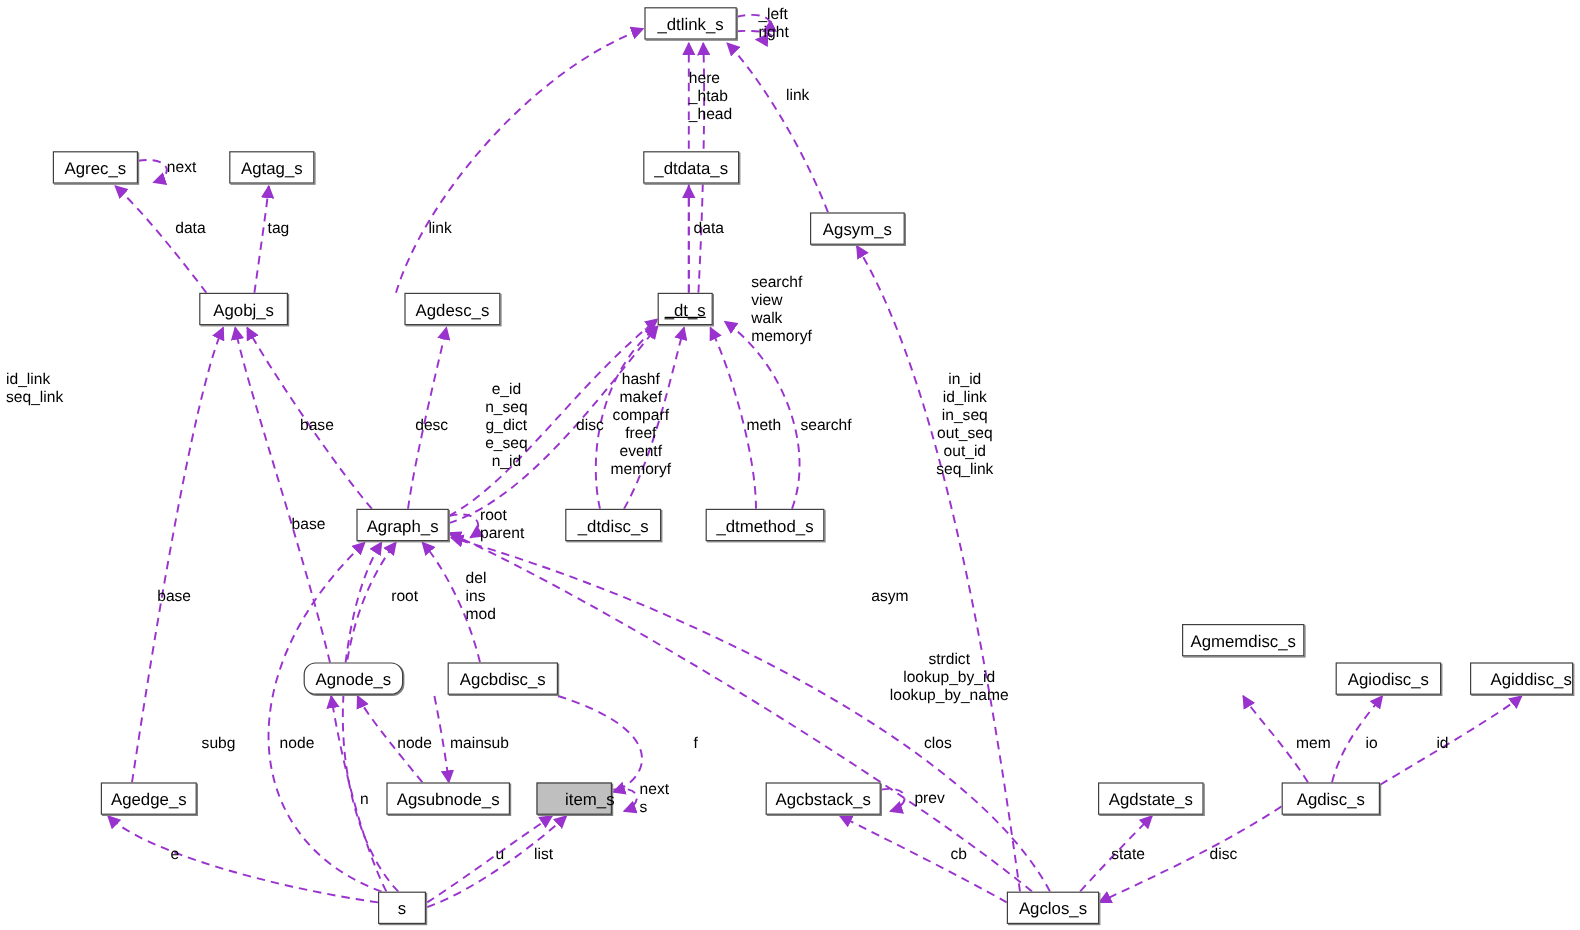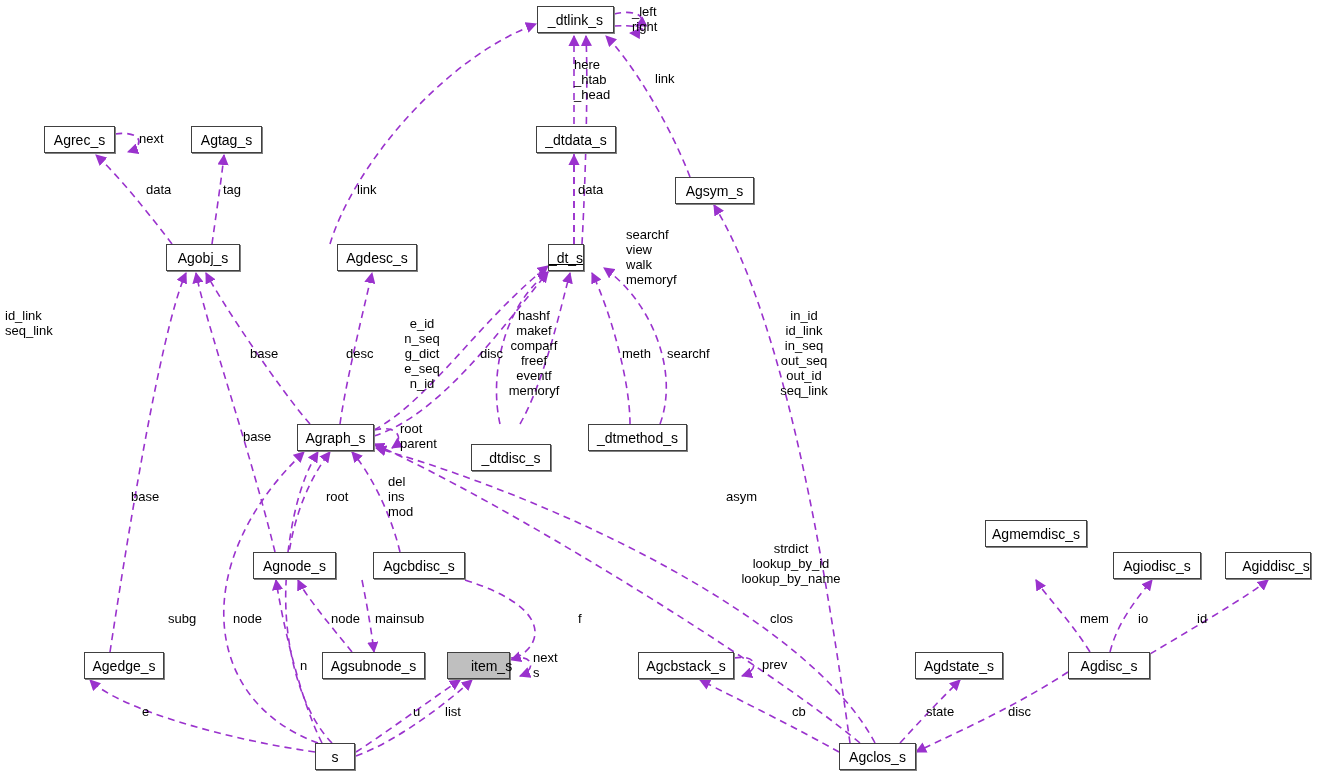--- a/index.html
+++ b/index.html
@@ -129,33 +129,33 @@
       </div>
       <div class="node-box" style="left: 675px; top: 177px; width: 79px; height: 27px;">
         <span>Agsym_s</span>
       </div>
       <div class="node-box" style="left: 166px; top: 244px; width: 74px; height: 27px;">
         <span>Agobj_s</span>
       </div>
       <div class="node-box" style="left: 337px; top: 244px; width: 80px; height: 27px;">
         <span>Agdesc_s</span>
       </div>
-      <div class="node-box" style="left: 548px; top: 244px; width: 36px; height: 27px; text-decoration: underline;">
+      <div class="node-box" style="left: 548px; top: 244px; width: 46px; height: 27px; text-decoration: underline;">
         <span>_dt_s</span>
       </div>
       <div class="node-box" style="left: 297px; top: 424px; width: 77px; height: 27px;">
         <span>Agraph_s</span>
       </div>
-      <div class="node-box" style="left: 471px; top: 424px; width: 80px; height: 27px; margin-top: 20px;">
+      <div class="node-box" style="left: 471px; top: 424px; width: 80px; height: 27px;">
         <span>_dtdisc_s</span>
       </div>
       <div class="node-box" style="left: 588px; top: 424px; width: 99px; height: 27px;">
         <span>_dtmethod_s</span>
       </div>
-      <div class="node-box" style="left: 253px; top: 552px; width: 83px; height: 27px;">
+      <div class="node-box" style="left: 253px; top: 552px; width: 83px; height: 27px; border-radius: 10px;">
         <span>Agnode_s</span>
       </div>
       <div class="node-box" style="left: 373px; top: 552px; width: 92px; height: 27px;">
         <span>Agcbdisc_s</span>
       </div>
       <div class="node-box" style="left: 985px; top: 520px; width: 102px; height: 27px;">
         <span>Agmemdisc_s</span>
       </div>
       <div class="node-box" style="left: 1113px; top: 552px; width: 88px; height: 27px;">
         <span>Agiodisc_s</span>

